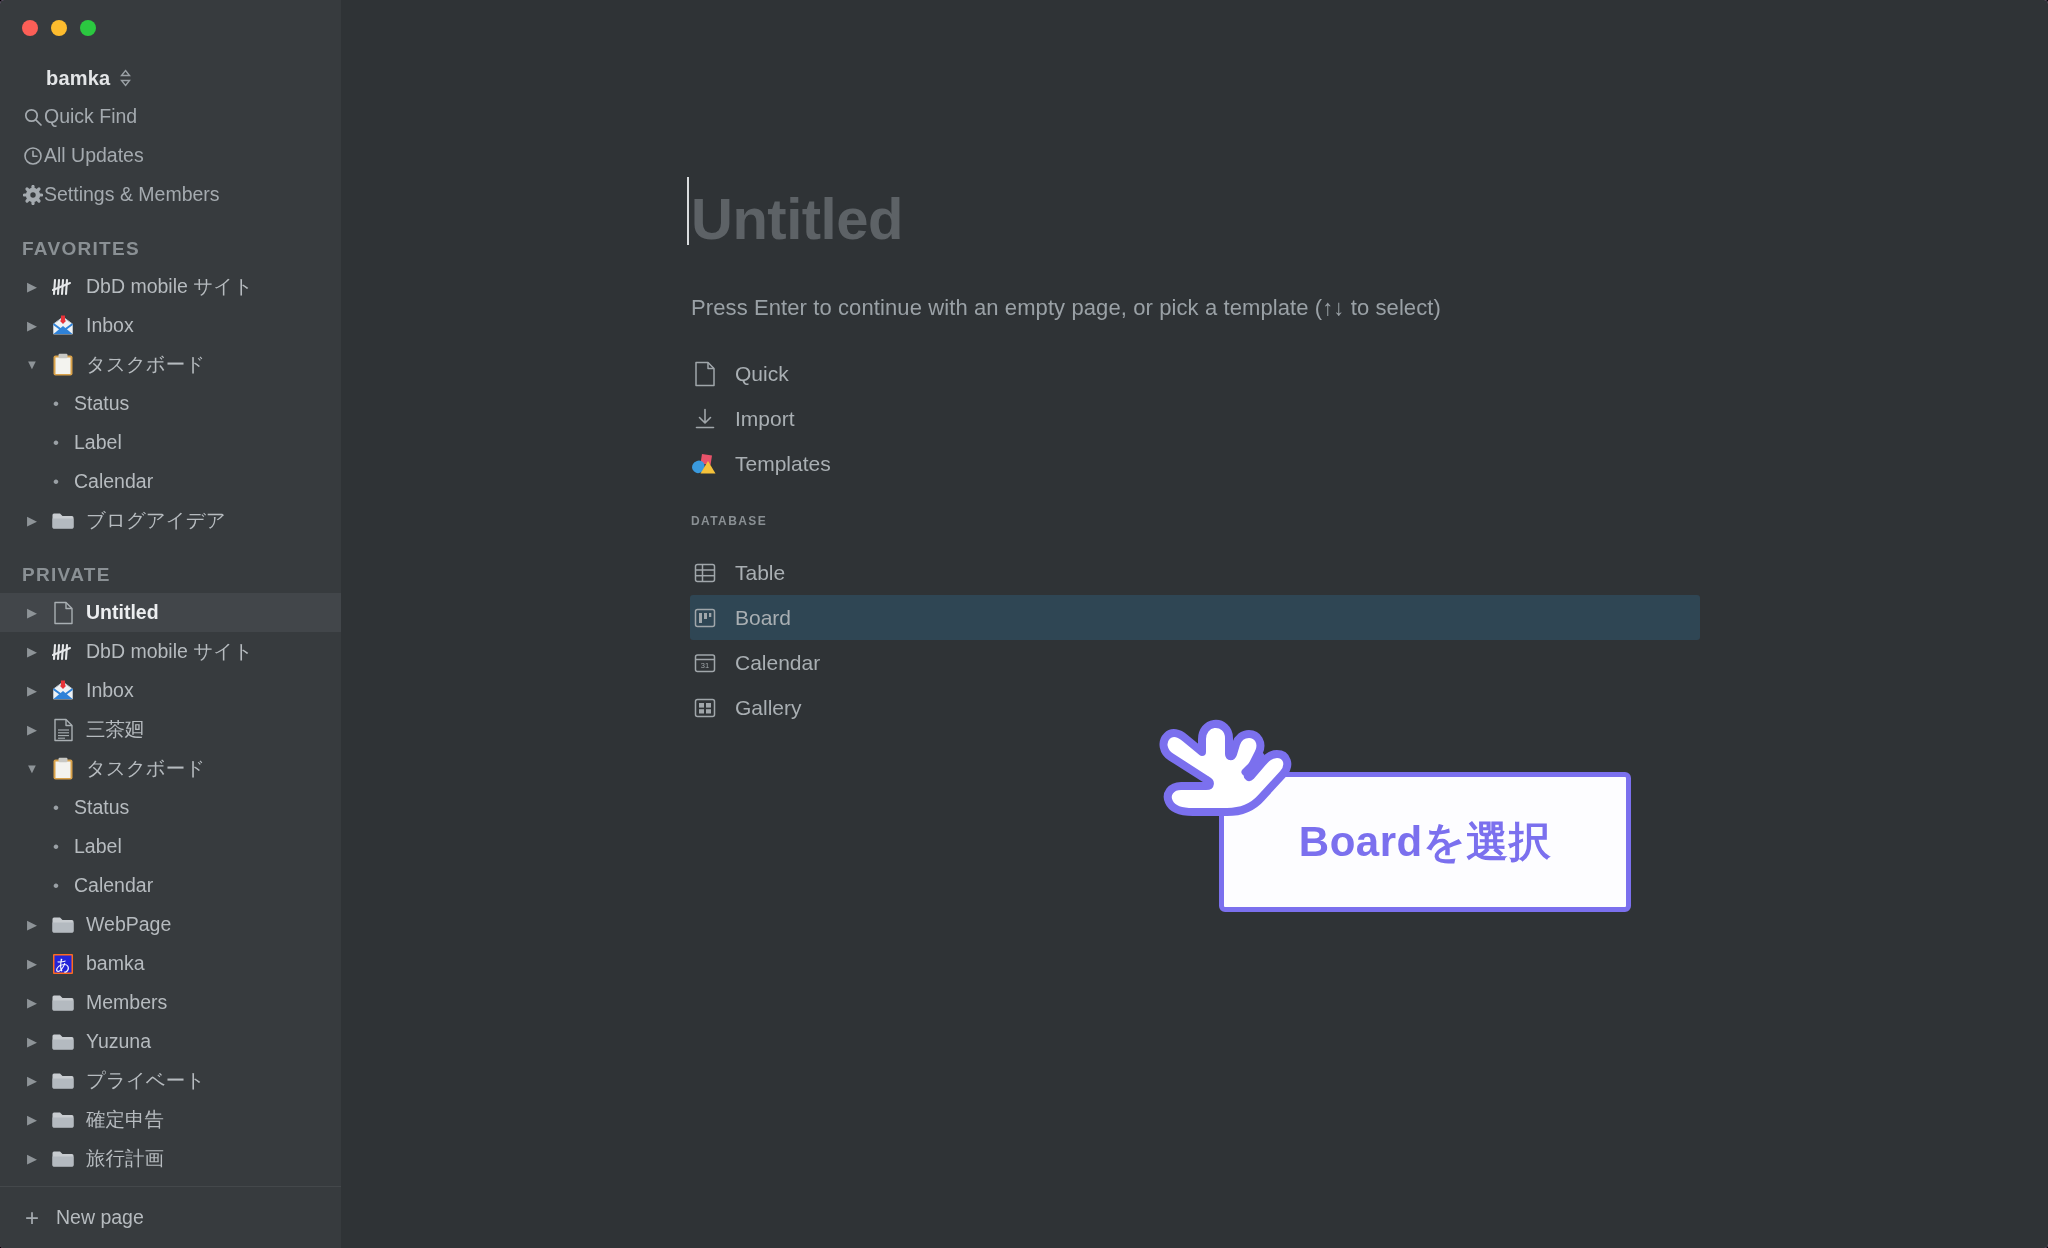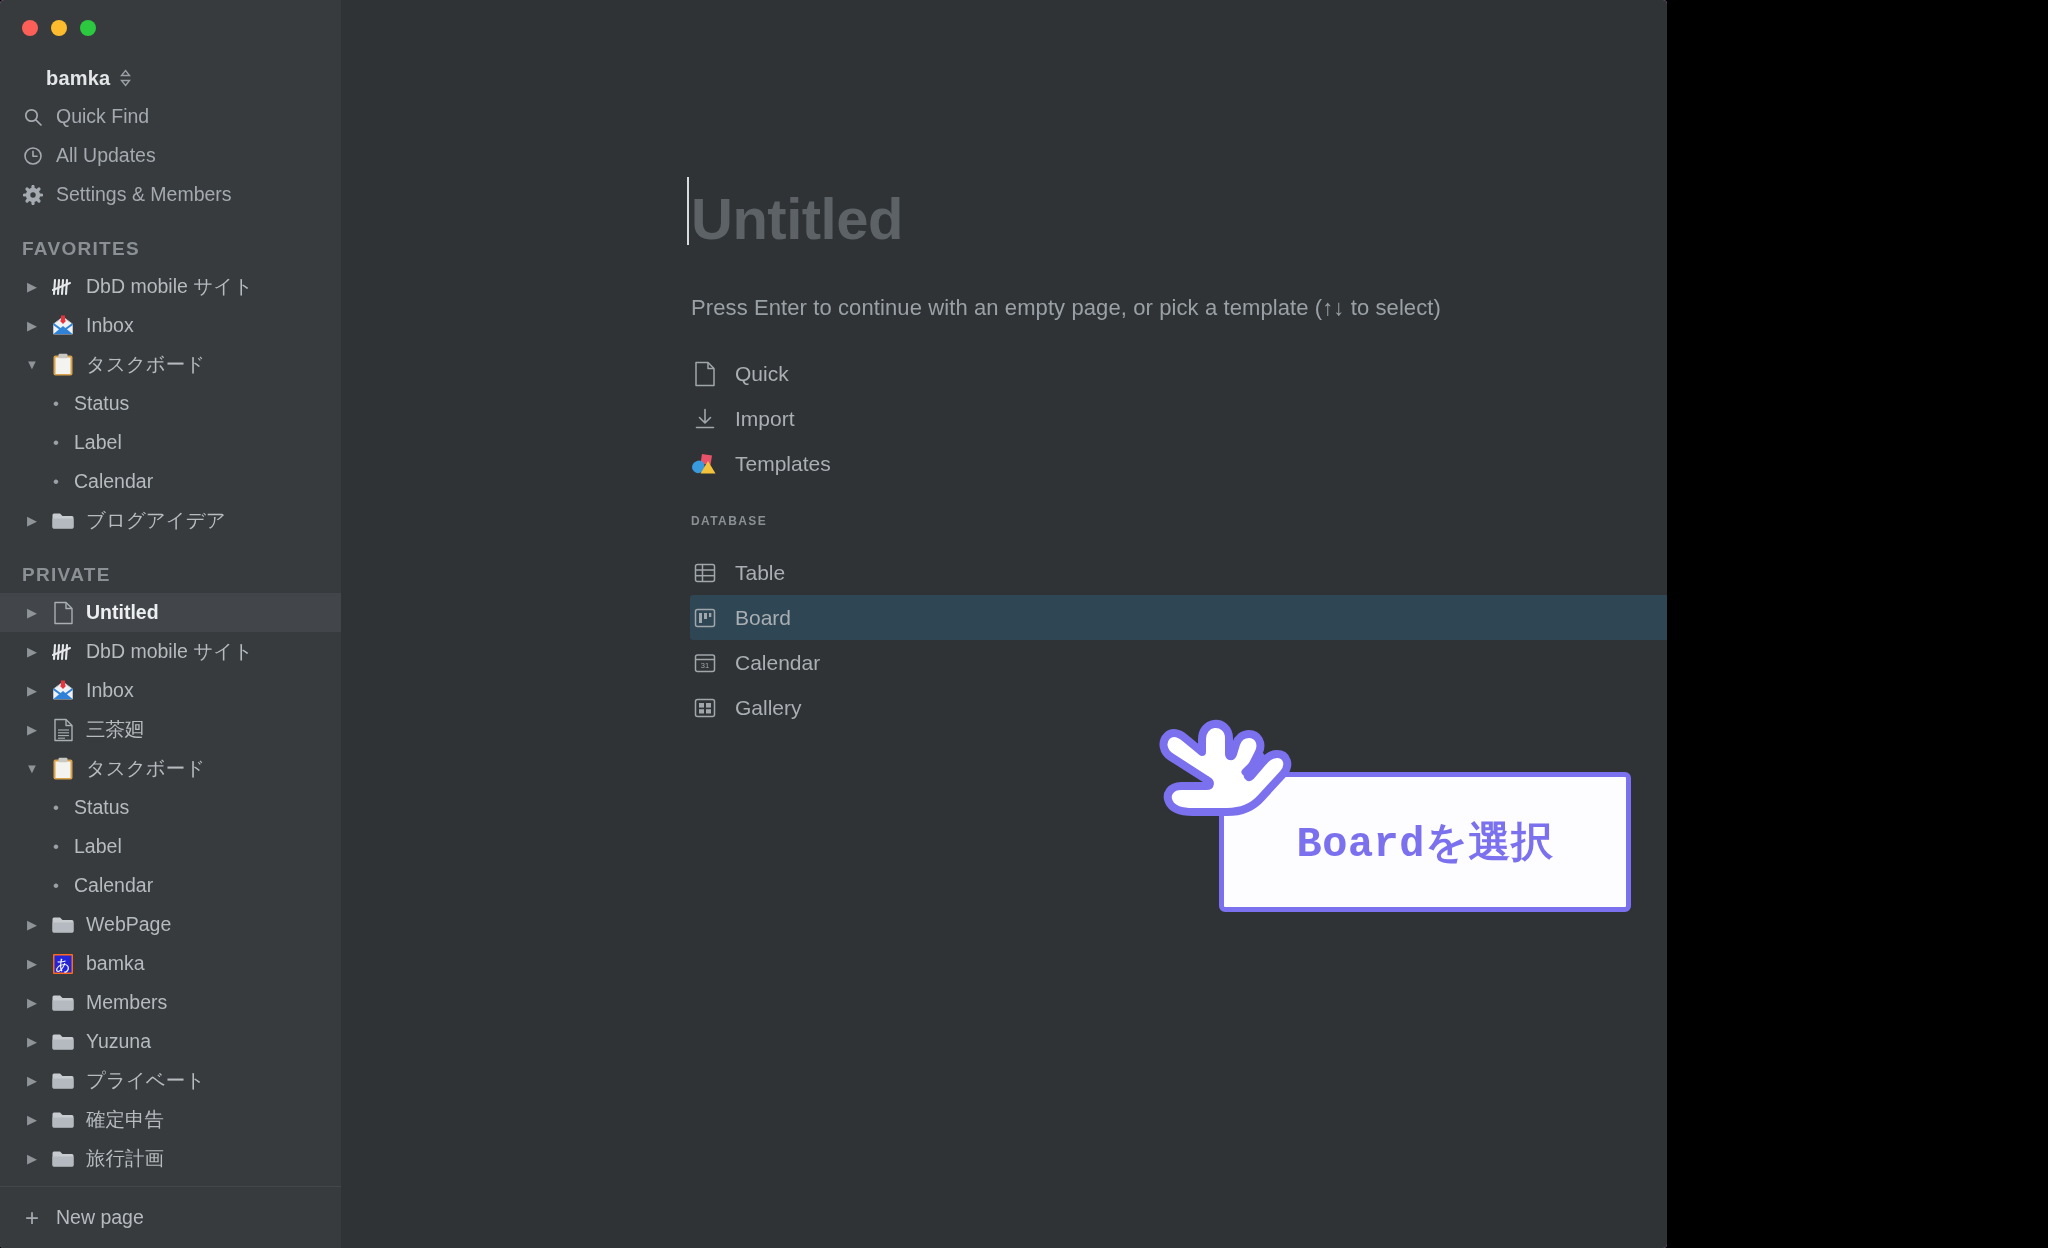--- a/index.html
+++ b/index.html
@@ -4,21 +4,21 @@
 <style>
   * { box-sizing: border-box; margin: 0; padding: 0; }
   html, body {
     width: 2048px; height: 1248px;
     background: #000;
     font-family: "Liberation Sans", "DejaVu Sans", sans-serif;
     overflow: hidden;
   }
   #app {
     position: relative;
-    width: 1667px; height: 1248px;
+    width: 2048px; height: 1248px;
     background: #f0abfc;
     display: flex;
     border-radius: 4px;
     overflow: hidden;
   }
 
   
   #sidebar {
     width: 341px;
     flex: 0 0 341px;
@@ -66,21 +66,20 @@
     display: flex;
     flex-direction: column;
     gap: 1px;
   }
 
   .nav-row {
     display: flex;
     align-items: center;
     height: 39px;
     padding-left: 22px;
-    gap: 12px;
     color: #a4aaaf;
     font-size: 19.5px;
   }
   .nav-row .nicon {
     width: 22px; height: 22px;
     display: flex; align-items: center; justify-content: center;
     flex: 0 0 22px;
   }
   .nav-row svg { display: block; }
 
@@ -211,21 +210,20 @@
     top: 772px;
     width: 412px;
     height: 140px;
     background: #fdfdff;
     border: 5px solid #7b70ee;
     border-radius: 6px;
     display: flex;
     align-items: center;
     justify-content: center;
     z-index: 20;
-    font-family: Liberation Mono, monospace;
   }
   #callout-text {
     font-size: 42px;
     font-weight: bold;
     color: #7b70ee;
     letter-spacing: 0.5px;
     white-space: nowrap;
   }
   #cursor-hand {
     position: absolute;

